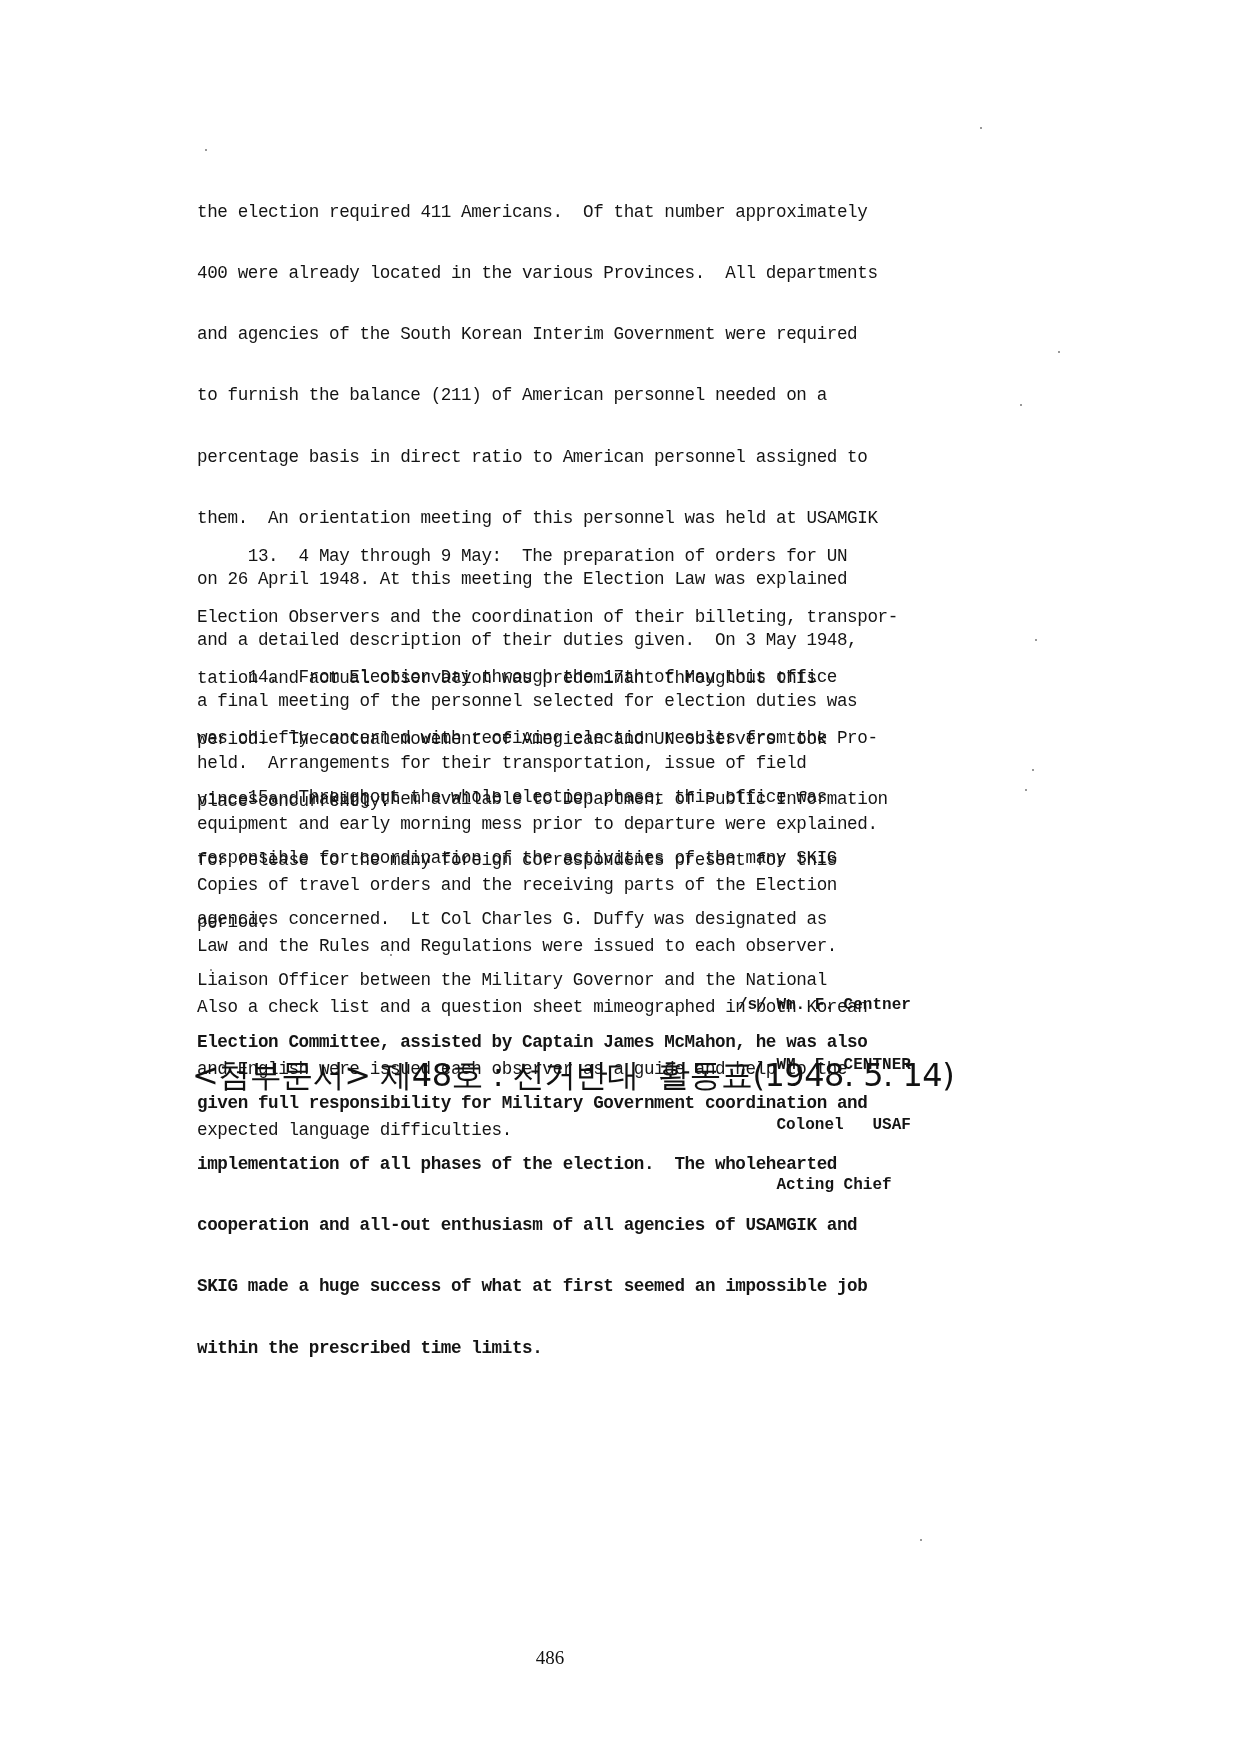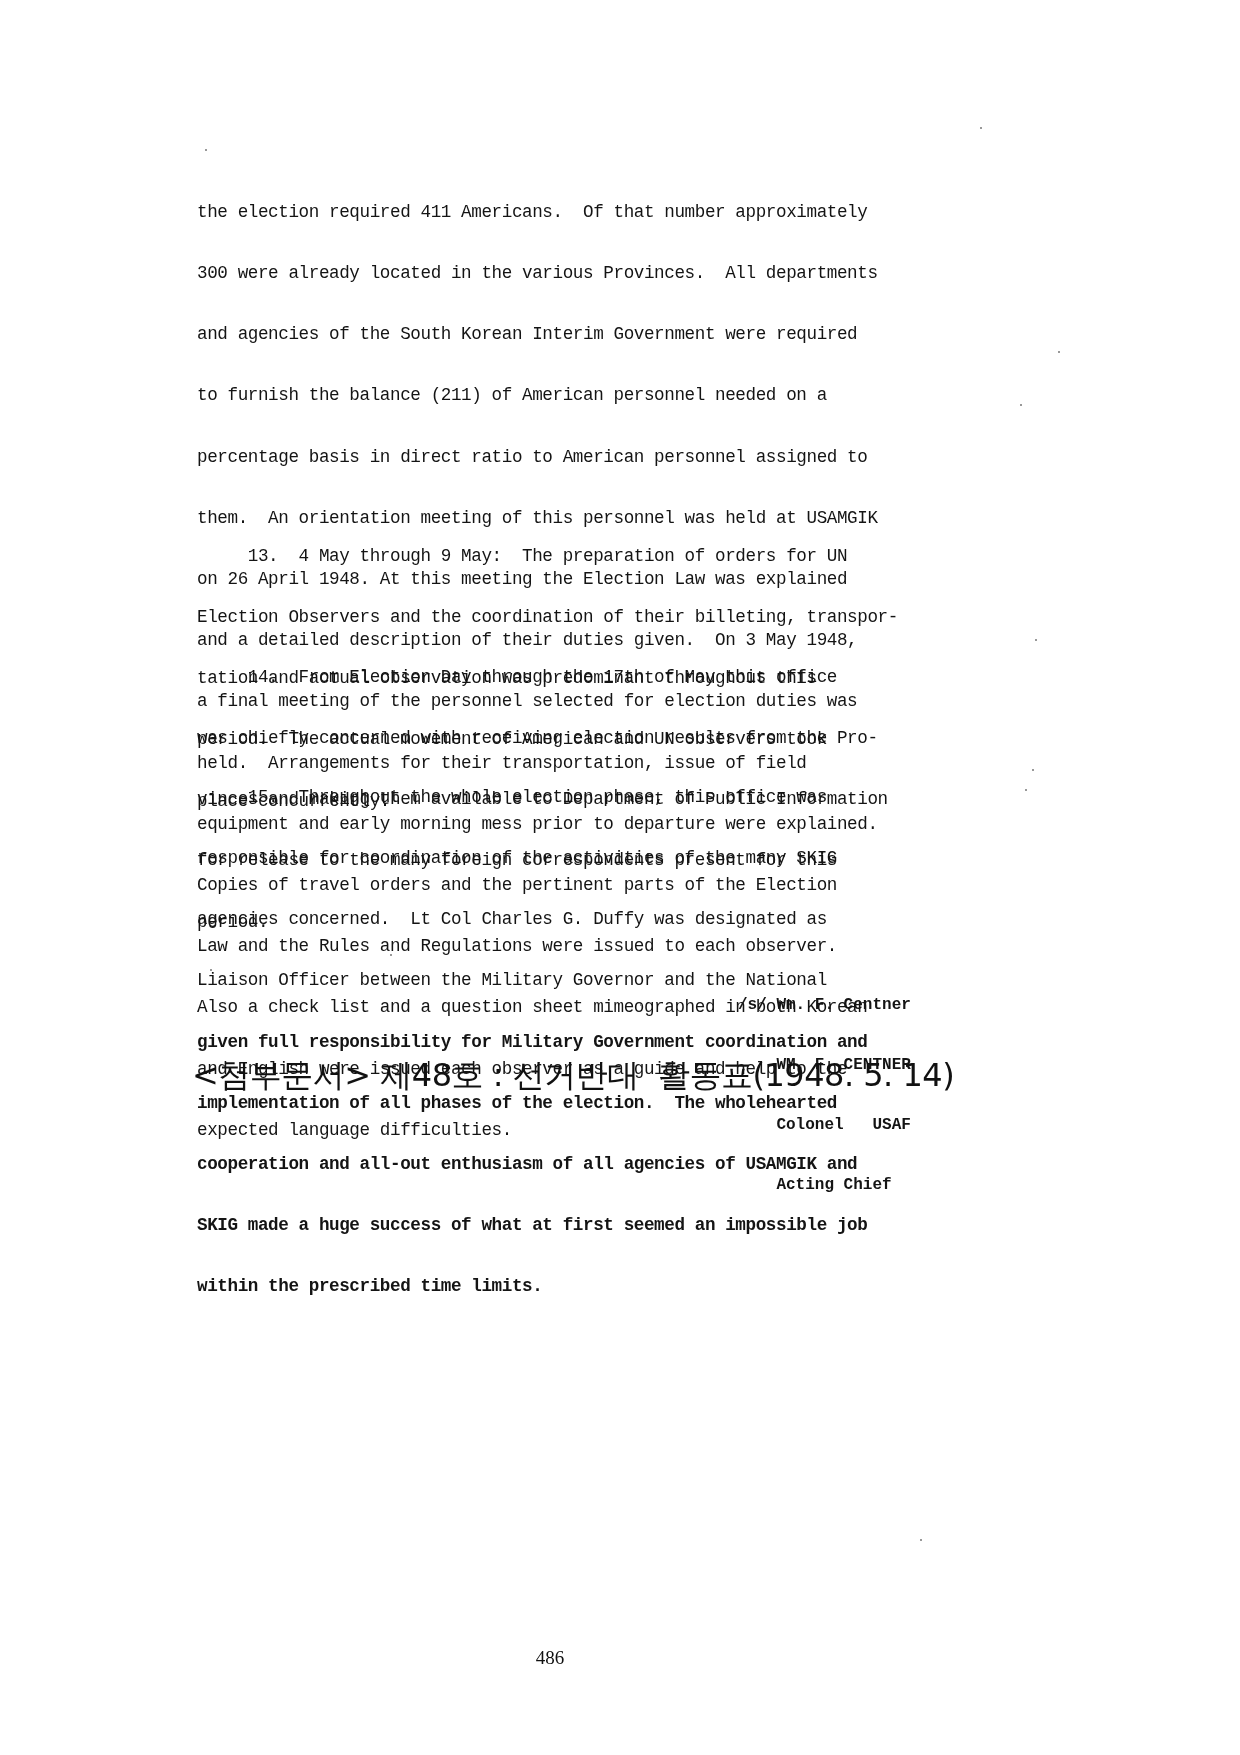--- a/index.html
+++ b/index.html
@@ -56,31 +56,31 @@
     }
     .speck { position: absolute; width: 2px; height: 2px; background: #777; border-radius: 1px; }
   </style>
 </head>
 <body>
 
 <div class="page">
 
   <div class="typed p12">
     <span class="line">the election required 411 Americans.  Of that number approximately</span>
-    <span class="line">300 were already located in the various Provinces.  All departments</span>
+    <span class="line">400 were already located in the various Provinces.  All departments</span>
     <span class="line">and agencies of the South Korean Interim Government were required</span>
     <span class="line">to furnish the balance (211) of American personnel needed on a</span>
     <span class="line">percentage basis in direct ratio to American personnel assigned to</span>
     <span class="line">them.  An orientation meeting of this personnel was held at USAMGIK</span>
     <span class="line">on 26 April 1948. At this meeting the Election Law was explained</span>
     <span class="line">and a detailed description of their duties given.  On 3 May 1948,</span>
     <span class="line">a final meeting of the personnel selected for election duties was</span>
     <span class="line">held.  Arrangements for their transportation, issue of field</span>
     <span class="line">equipment and early morning mess prior to departure were explained.</span>
-    <span class="line">Copies of travel orders and the pertinent parts of the Election</span>
+    <span class="line">Copies of travel orders and the receiving parts of the Election</span>
     <span class="line">Law and the Rules and Regulations were issued to each observer.</span>
     <span class="line">Also a check list and a question sheet mimeographed in both Korean</span>
     <span class="line">and English were issued each observer as a guide and help to the</span>
     <span class="line">expected language difficulties.</span>
   </div>
 
   <div class="typed p13">
     <span class="line">     13.  4 May through 9 May:  The preparation of orders for UN</span>
     <span class="line">Election Observers and the coordination of their billeting, transpor-</span>
     <span class="line">tation and actual observation was predominant throughout this</span>
@@ -94,20 +94,21 @@
     <span class="line">vinces and making them available to Department of Public Information</span>
     <span class="line">for release to the many foreign correspondents present for this</span>
     <span class="line">period.</span>
   </div>
 
   <div class="typed p15">
     <span class="line">     15.  Throughout the whole election phase, this office was</span>
     <span class="line">responsible for coordination of the activities of the many SKIG</span>
     <span class="line">agencies concerned.  Lt Col Charles G. Duffy was designated as</span>
     <span class="line">Liaison Officer between the Military Governor and the National</span>
+    <span class="line bold">Election Committee, assisted by Captain James McMahon, he was also</span>
     <span class="line bold">given full responsibility for Military Government coordination and</span>
     <span class="line bold">implementation of all phases of the election.  The wholehearted</span>
     <span class="line bold">cooperation and all-out enthusiasm of all agencies of USAMGIK and</span>
     <span class="line bold">SKIG made a huge success of what at first seemed an impossible job</span>
     <span class="line bold">within the prescribed time limits.</span>
   </div>
 
   <div class="signature">
     <span class="line">/s/ Wm. F. Centner</span>
     <span class="line">    WM. F. CENTNER</span>

